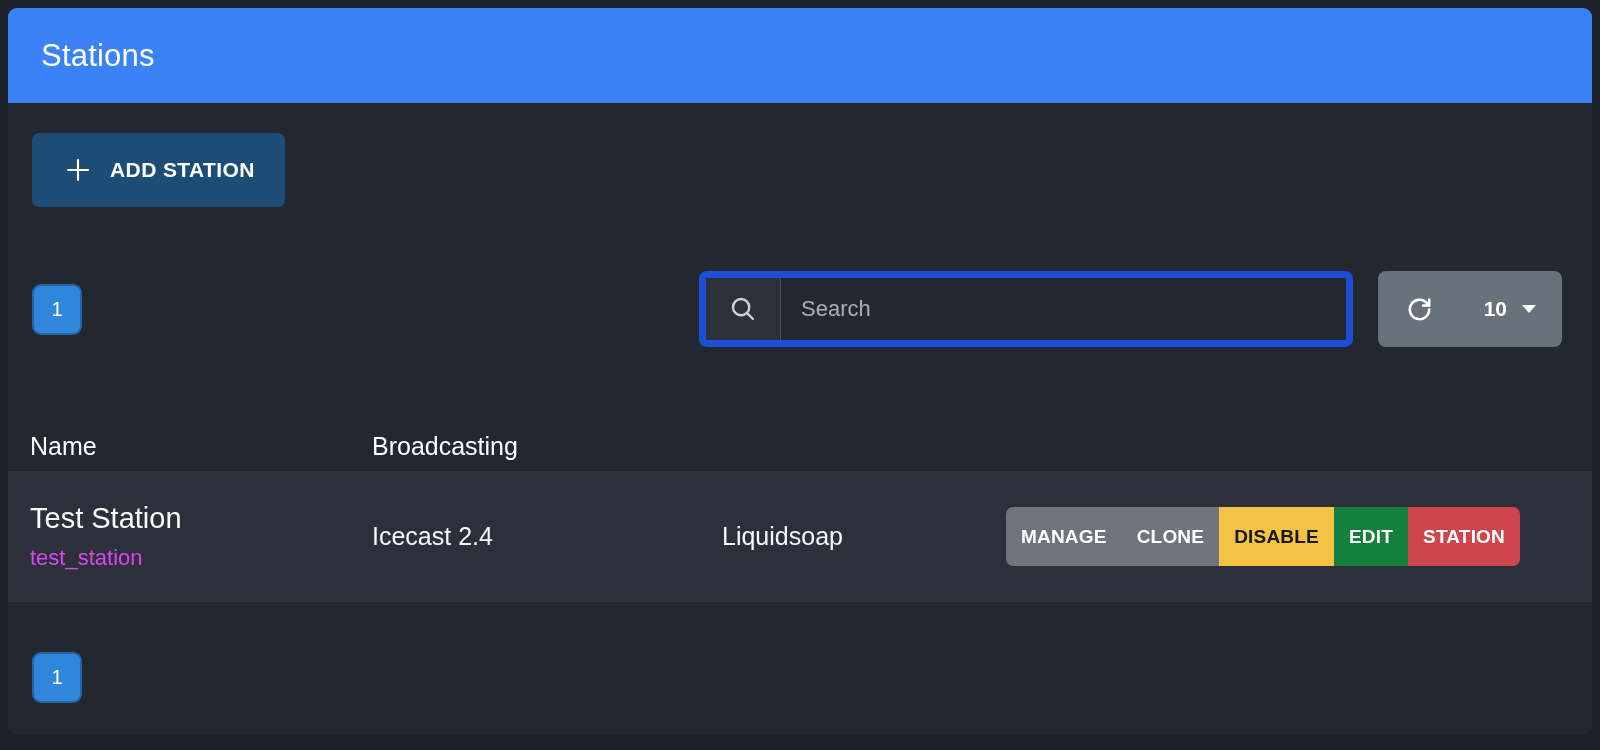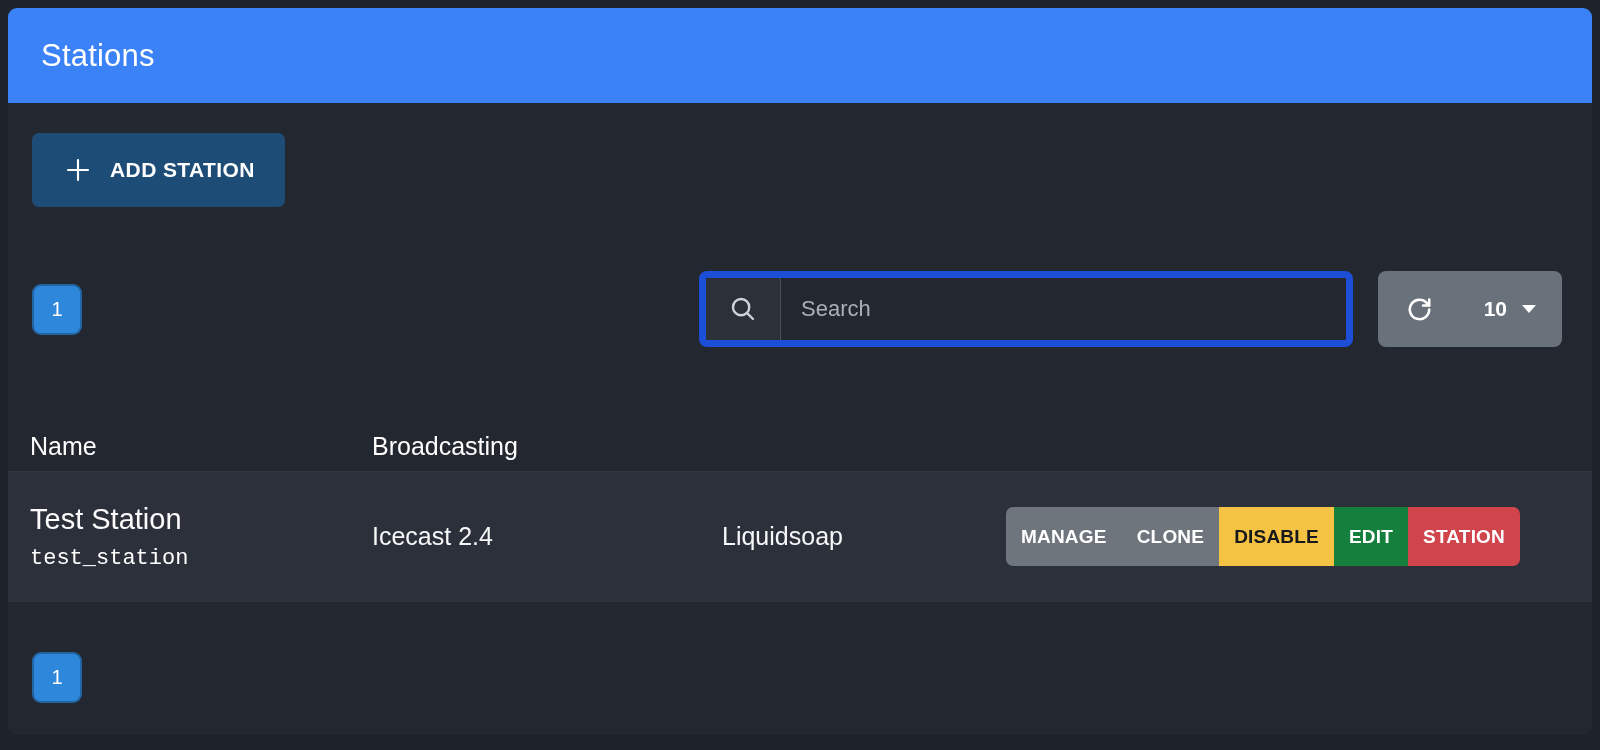--- a/index.html
+++ b/index.html
@@ -161,23 +161,23 @@
   .trow {
     height: 130px;
     align-items: center;
     background: #2b303a;
     border-bottom: 1px solid #32363e;
   }
   .td { padding-left: 22px; font-size: 25px; color: #f6f7f8; }
   .station-name { font-size: 29px; color: #fbfbfc; }
   .station-shortcode {
     margin-top: 10px;
-    font-family: Liberation Mono, monospace;
+    font-family: Liberation Sans, sans-serif;
     font-size: 22px;
-    color: #ffffff;
+    color: #d946ef;
   }
   .btn-group { display: inline-flex; border-radius: 7px; overflow: hidden; }
   .action-btn {
     height: 59px;
     padding: 16px 15px;
     border: none;
     font-family: inherit;
     font-size: 19px;
     font-weight: 700;
     letter-spacing: 0.2px;

